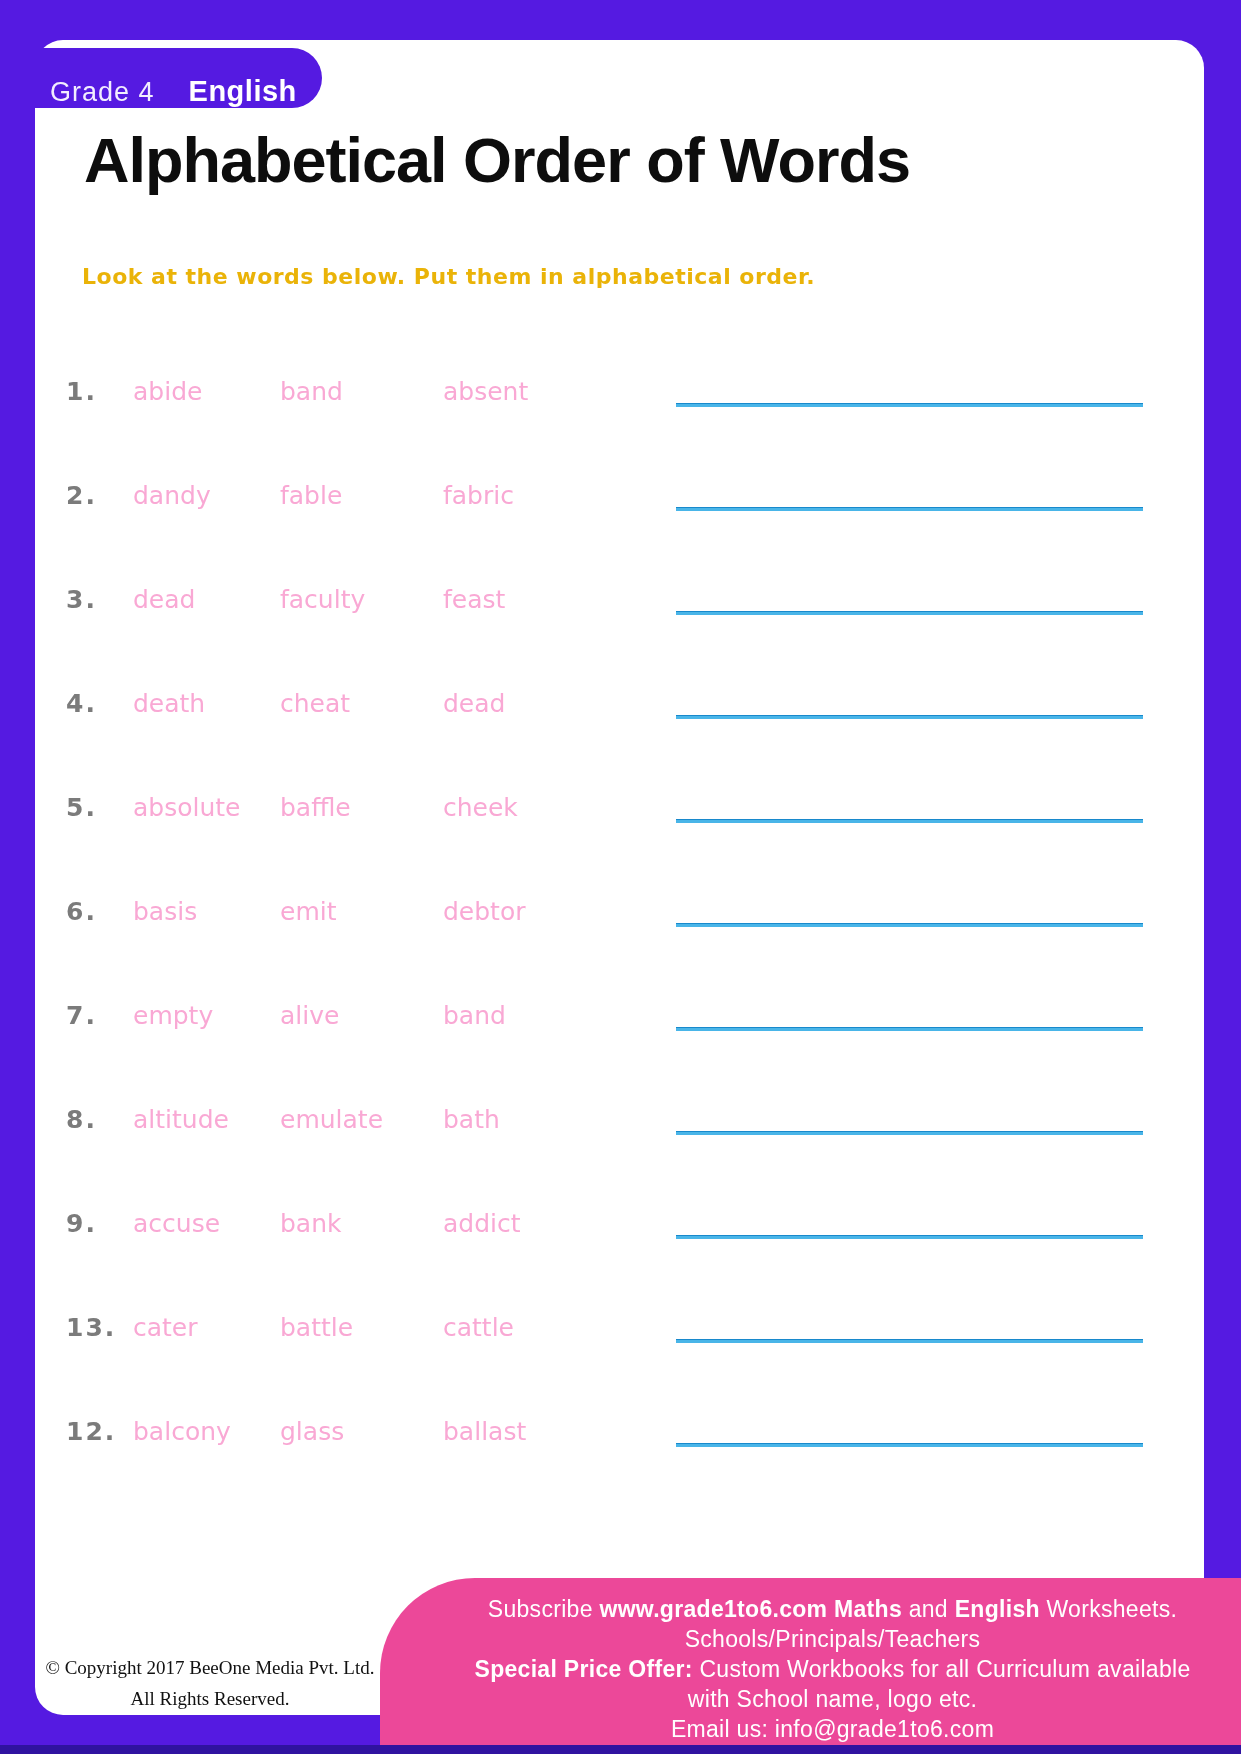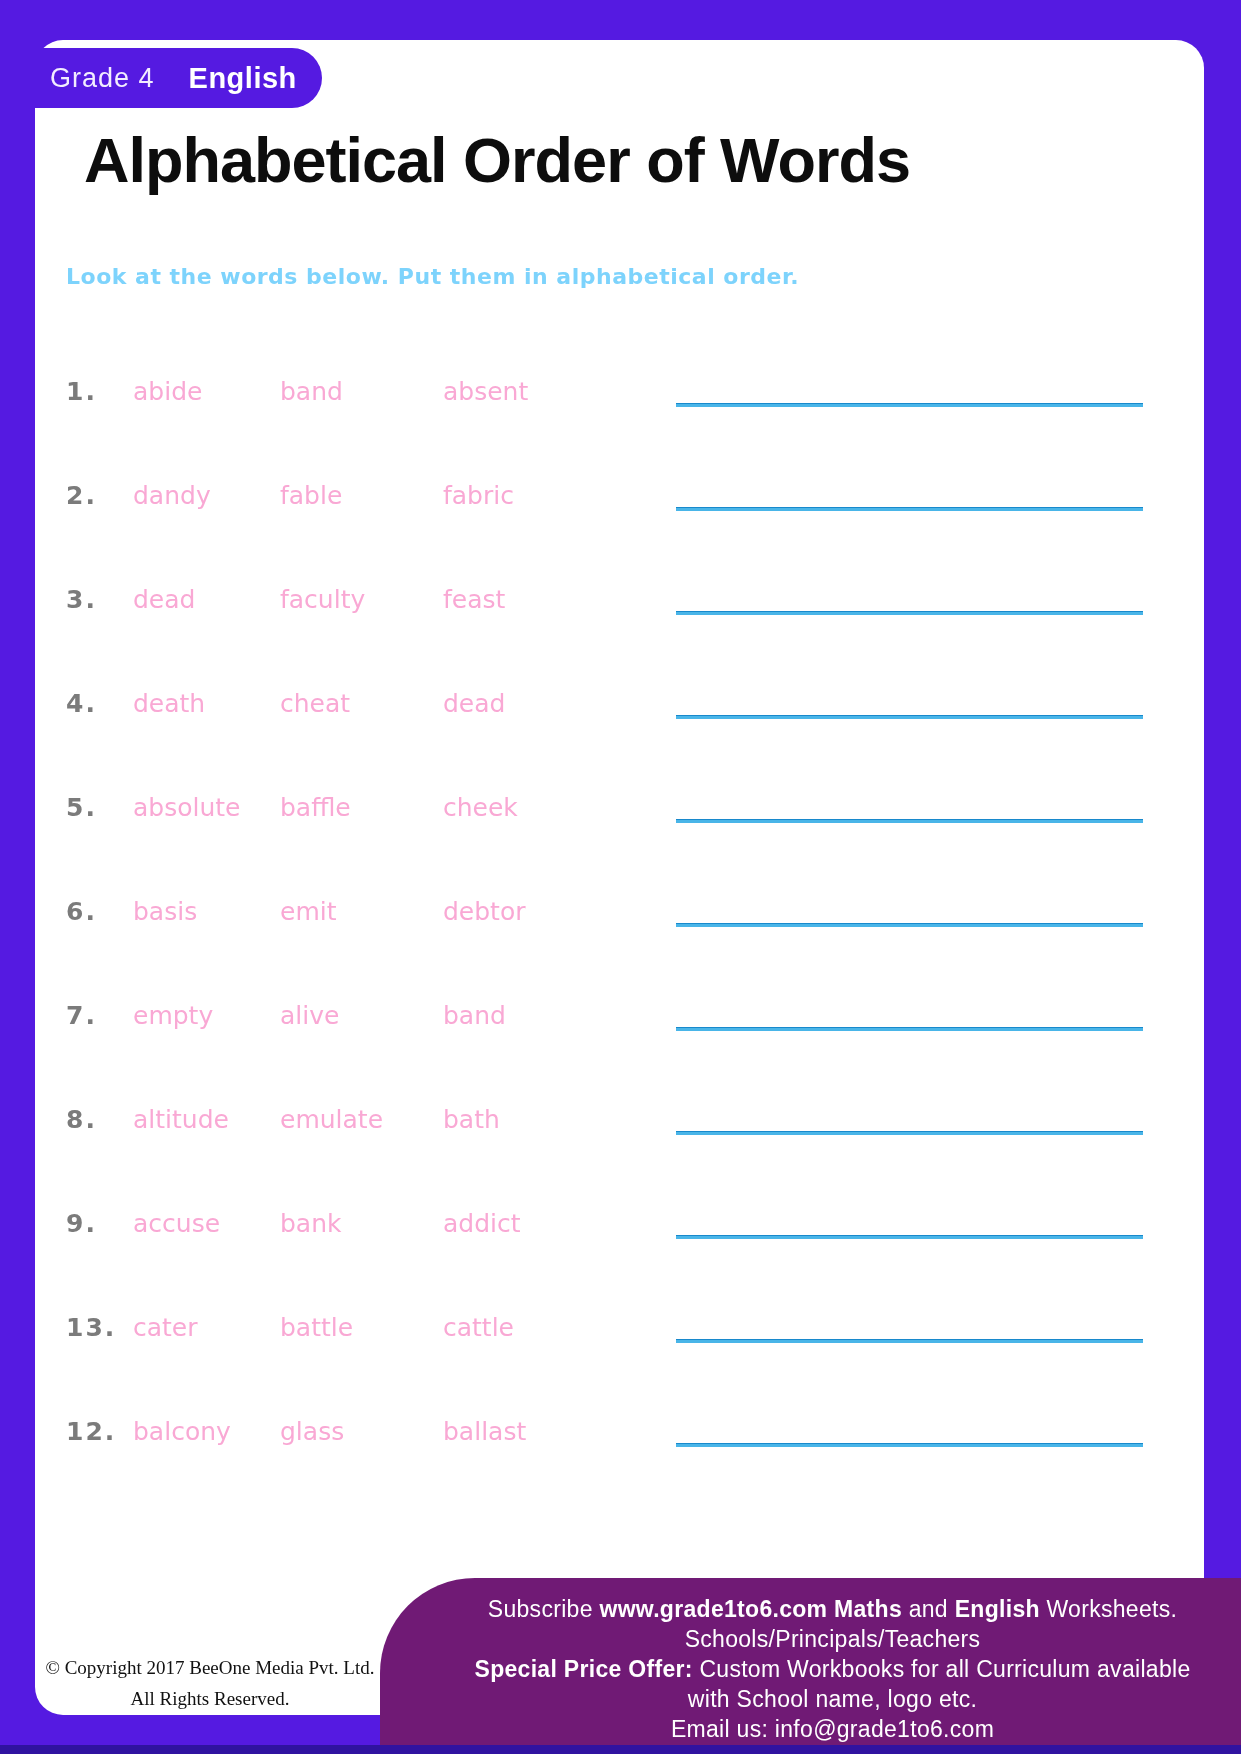--- a/index.html
+++ b/index.html
@@ -12,35 +12,35 @@
   }
   
   .card {
     position:absolute; left:35px; top:40px; width:1169px; height:1675px;
     background:#ffffff; border-radius:28px;
   }
   
   .badge {
     position:absolute; left:20px; top:48px; height:60px; width:302px;
     background:#551AE1; border-radius:0 30px 30px 0;
-    display:flex; align-items:center; padding-left:30px;
+    display:flex; align-items:flex-end; padding-left:30px;
     color:#ffffff;
   }
   .badge .grade { font-size:27px; font-weight:400; color:#f2edff; letter-spacing:1px; }
   .badge .subject { font-size:29px; font-weight:700; margin-left:34px; letter-spacing:0.5px; }
 
   .page-title {
     position:absolute; left:84px; top:124px; width:1060px;
     font-size:63px; font-weight:800; color:#0d0d0d; letter-spacing:-1px;
     font-family:"Liberation Sans", sans-serif;
   }
   .instruction {
-    position:absolute; left:66px; top:264px; width:900px;
+    position:absolute; left:82px; top:264px; width:900px;
     font-family:"DejaVu Sans", sans-serif;
-    font-size:22px; font-weight:700; color:#7dd3fc; letter-spacing:0.5px;
+    font-size:22px; font-weight:700; color:#eab308; letter-spacing:0.5px;
   }
 
   .rows { position:absolute; left:66px; top:377px; width:1110px; }
   .row { position:relative; height:104px; }
   .row .num {
     position:absolute; left:0; top:0; width:56px;
     font-family:"DejaVu Sans", sans-serif;
     font-size:25px; font-weight:700; color:#7b7b7b; letter-spacing:2px;
   }
   .row .w { 
@@ -52,21 +52,21 @@
   .row .w2 { left:214px; }
   .row .w3 { left:377px; }
   .row .answer-line {
     position:absolute; left:610px; top:26px; width:467px; height:4px;
     background:#49B5E8; border-top:1px solid #1889CC;
   }
 
   
   .footer-block {
     position:absolute; left:380px; top:1578px; right:0; bottom:0;
-    background:#701a75; border-top-left-radius:95px;
+    background:#ec4899; border-top-left-radius:95px;
     color:#ffffff; text-align:center;
     padding:16px 26px 0 70px;
   }
   .footer-block .fline {
     font-size:23px; font-weight:400; line-height:30px; letter-spacing:0.3px;
   }
   .footer-block .b { font-weight:700; }
 
   .copyright {
     position:absolute; left:45px; top:1652px; width:330px; text-align:center;

